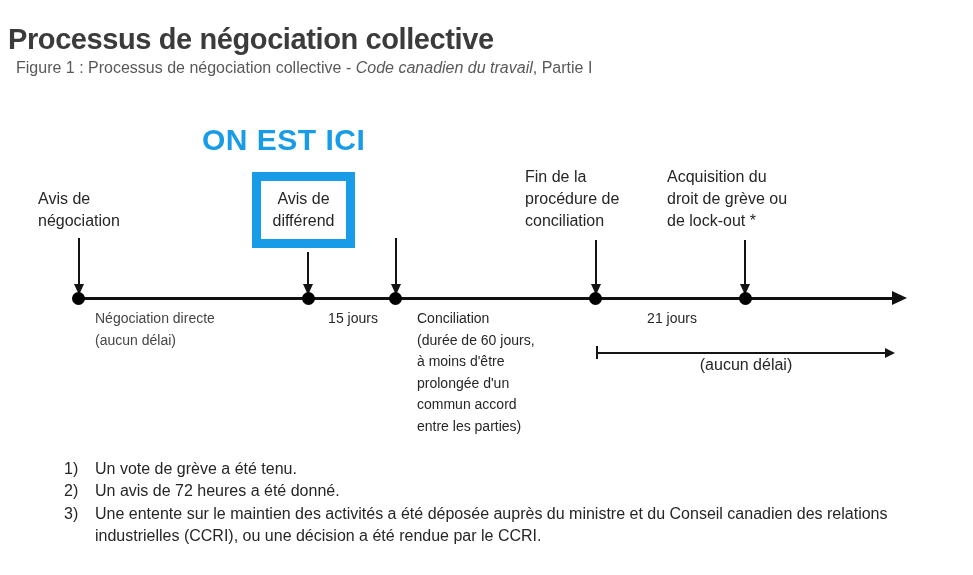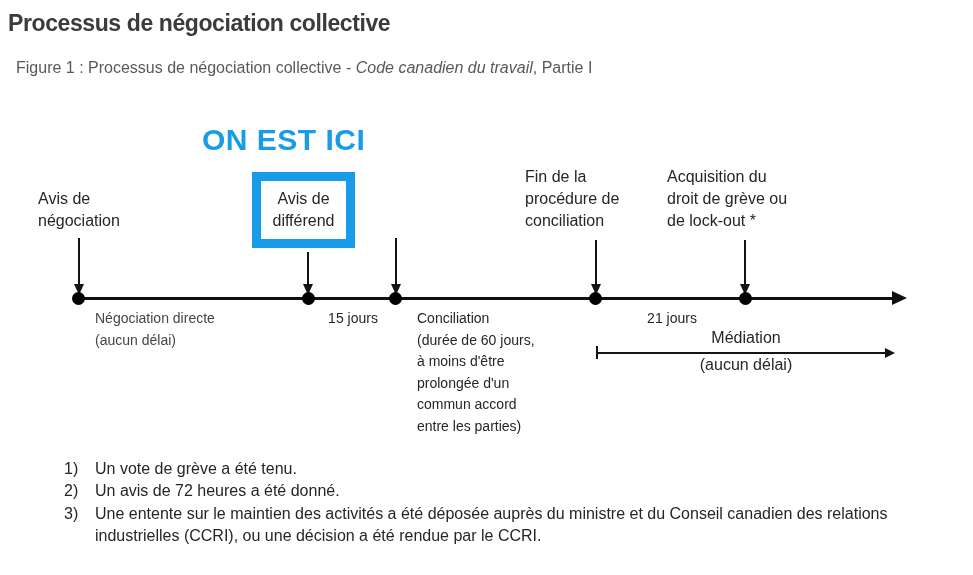--- a/index.html
+++ b/index.html
@@ -2,22 +2,22 @@
 <html><head>
 <meta charset="utf-8">
 <style>
   * { margin:0; padding:0; box-sizing:border-box; }
   body { background:#fff; font-family:"Liberation Sans", sans-serif; }
   .canvas {
     position:relative; width:973px; height:575px; background:#ffffff;
     overflow:hidden; color:#262626;
   }
   .page-title {
-    position:absolute; left:8px; top:10px;
-    font-size:23px; font-weight:700; color:#3b3b3b; letter-spacing:-0.4px;
+    position:absolute; left:8px; top:23px;
+    font-size:29px; font-weight:700; color:#3b3b3b; letter-spacing:-0.4px;
   }
   .caption {
     position:absolute; left:8px; top:59px;
     font-size:16px; color:#595959;margin-left:8px;
   }
   .caption em { font-style:italic; }
   .marker-label {
     position:absolute; left:202px; top:123px;
     font-size:30px; font-weight:700; letter-spacing:0.5px;text-align:right;
   }
@@ -125,21 +125,20 @@
 
   <div class="seg" style="left:417px; top:308px;">Conciliation
 (durée de 60 jours,
 à moins d'être
 prolongée d'un
 commun accord
 entre les parties)</div>
 
   <div class="seg" style="left:637px; top:308px; width:70px; text-align:center;">21 jours</div>
 
-  <div class="med-title">Médiation</div>
   <div class="med-tick"></div>
   <div class="med-line"></div>
   <div class="med-head"></div>
   <div class="med-sub">(aucun délai)</div>
 
   <div class="footnotes">
     <div class="fn-item">
       <span class="fn-num">1)</span>
       <span class="fn-text">Un vote de grève a été tenu.</span>
     </div>

